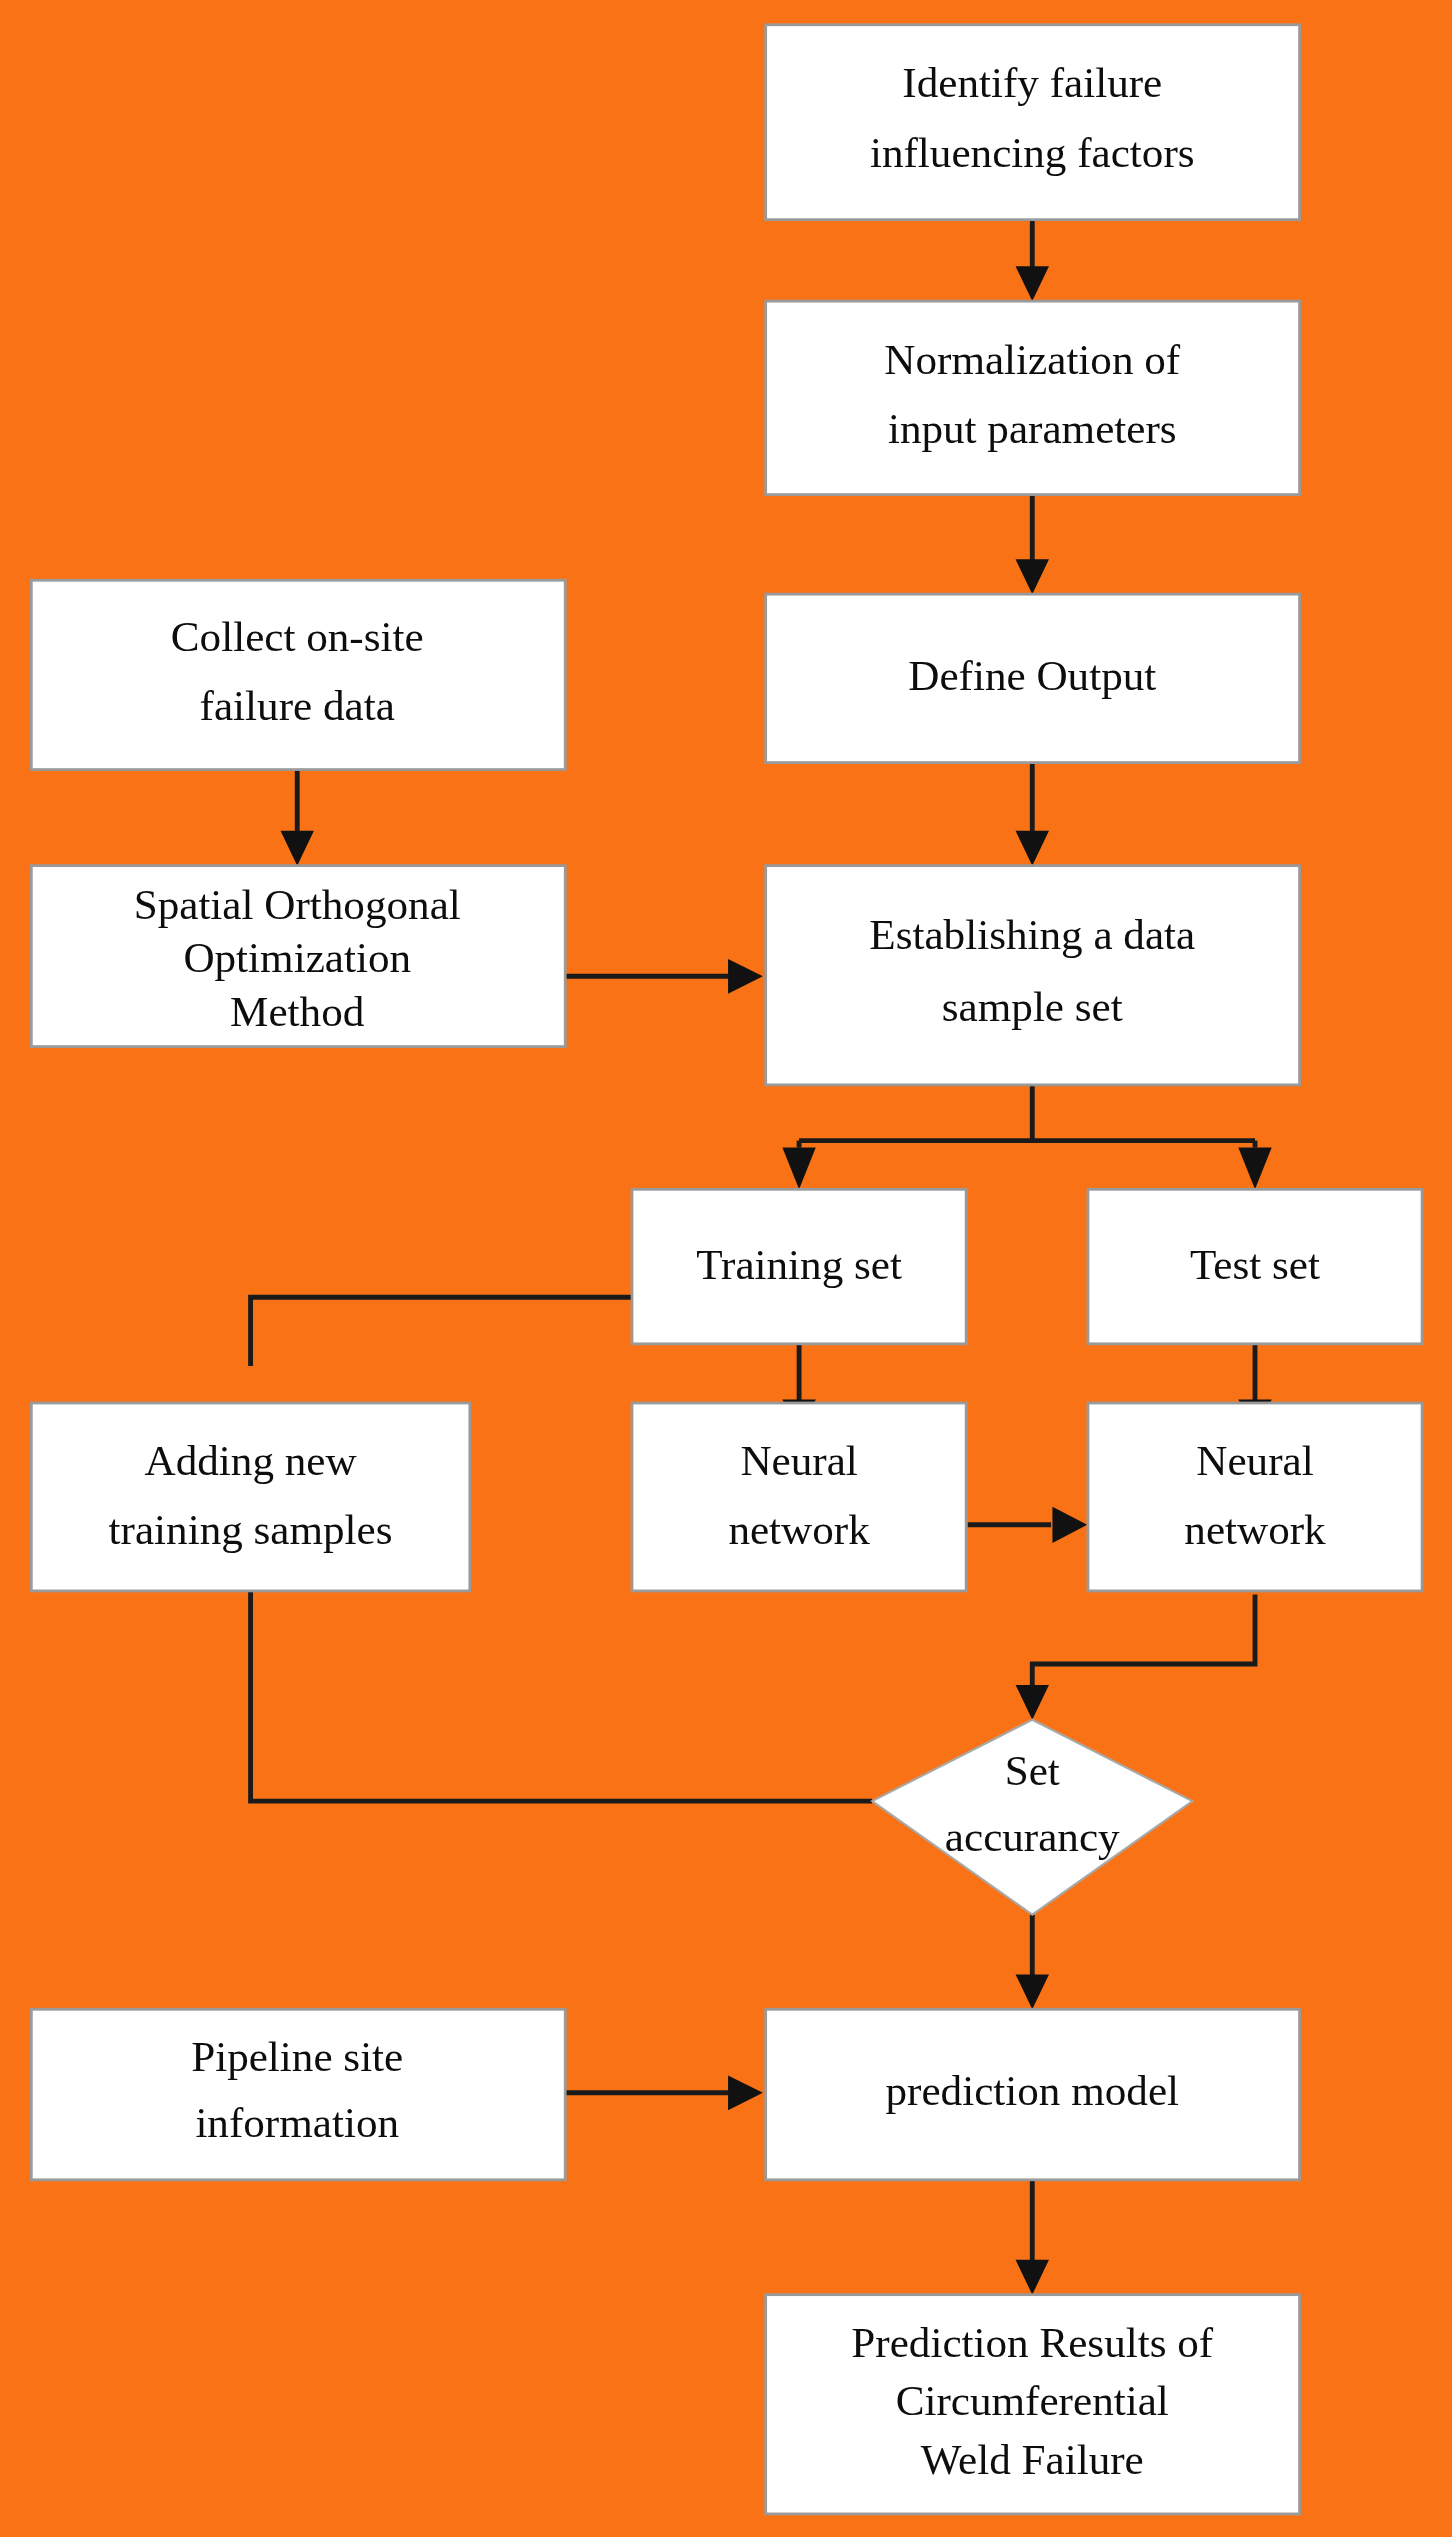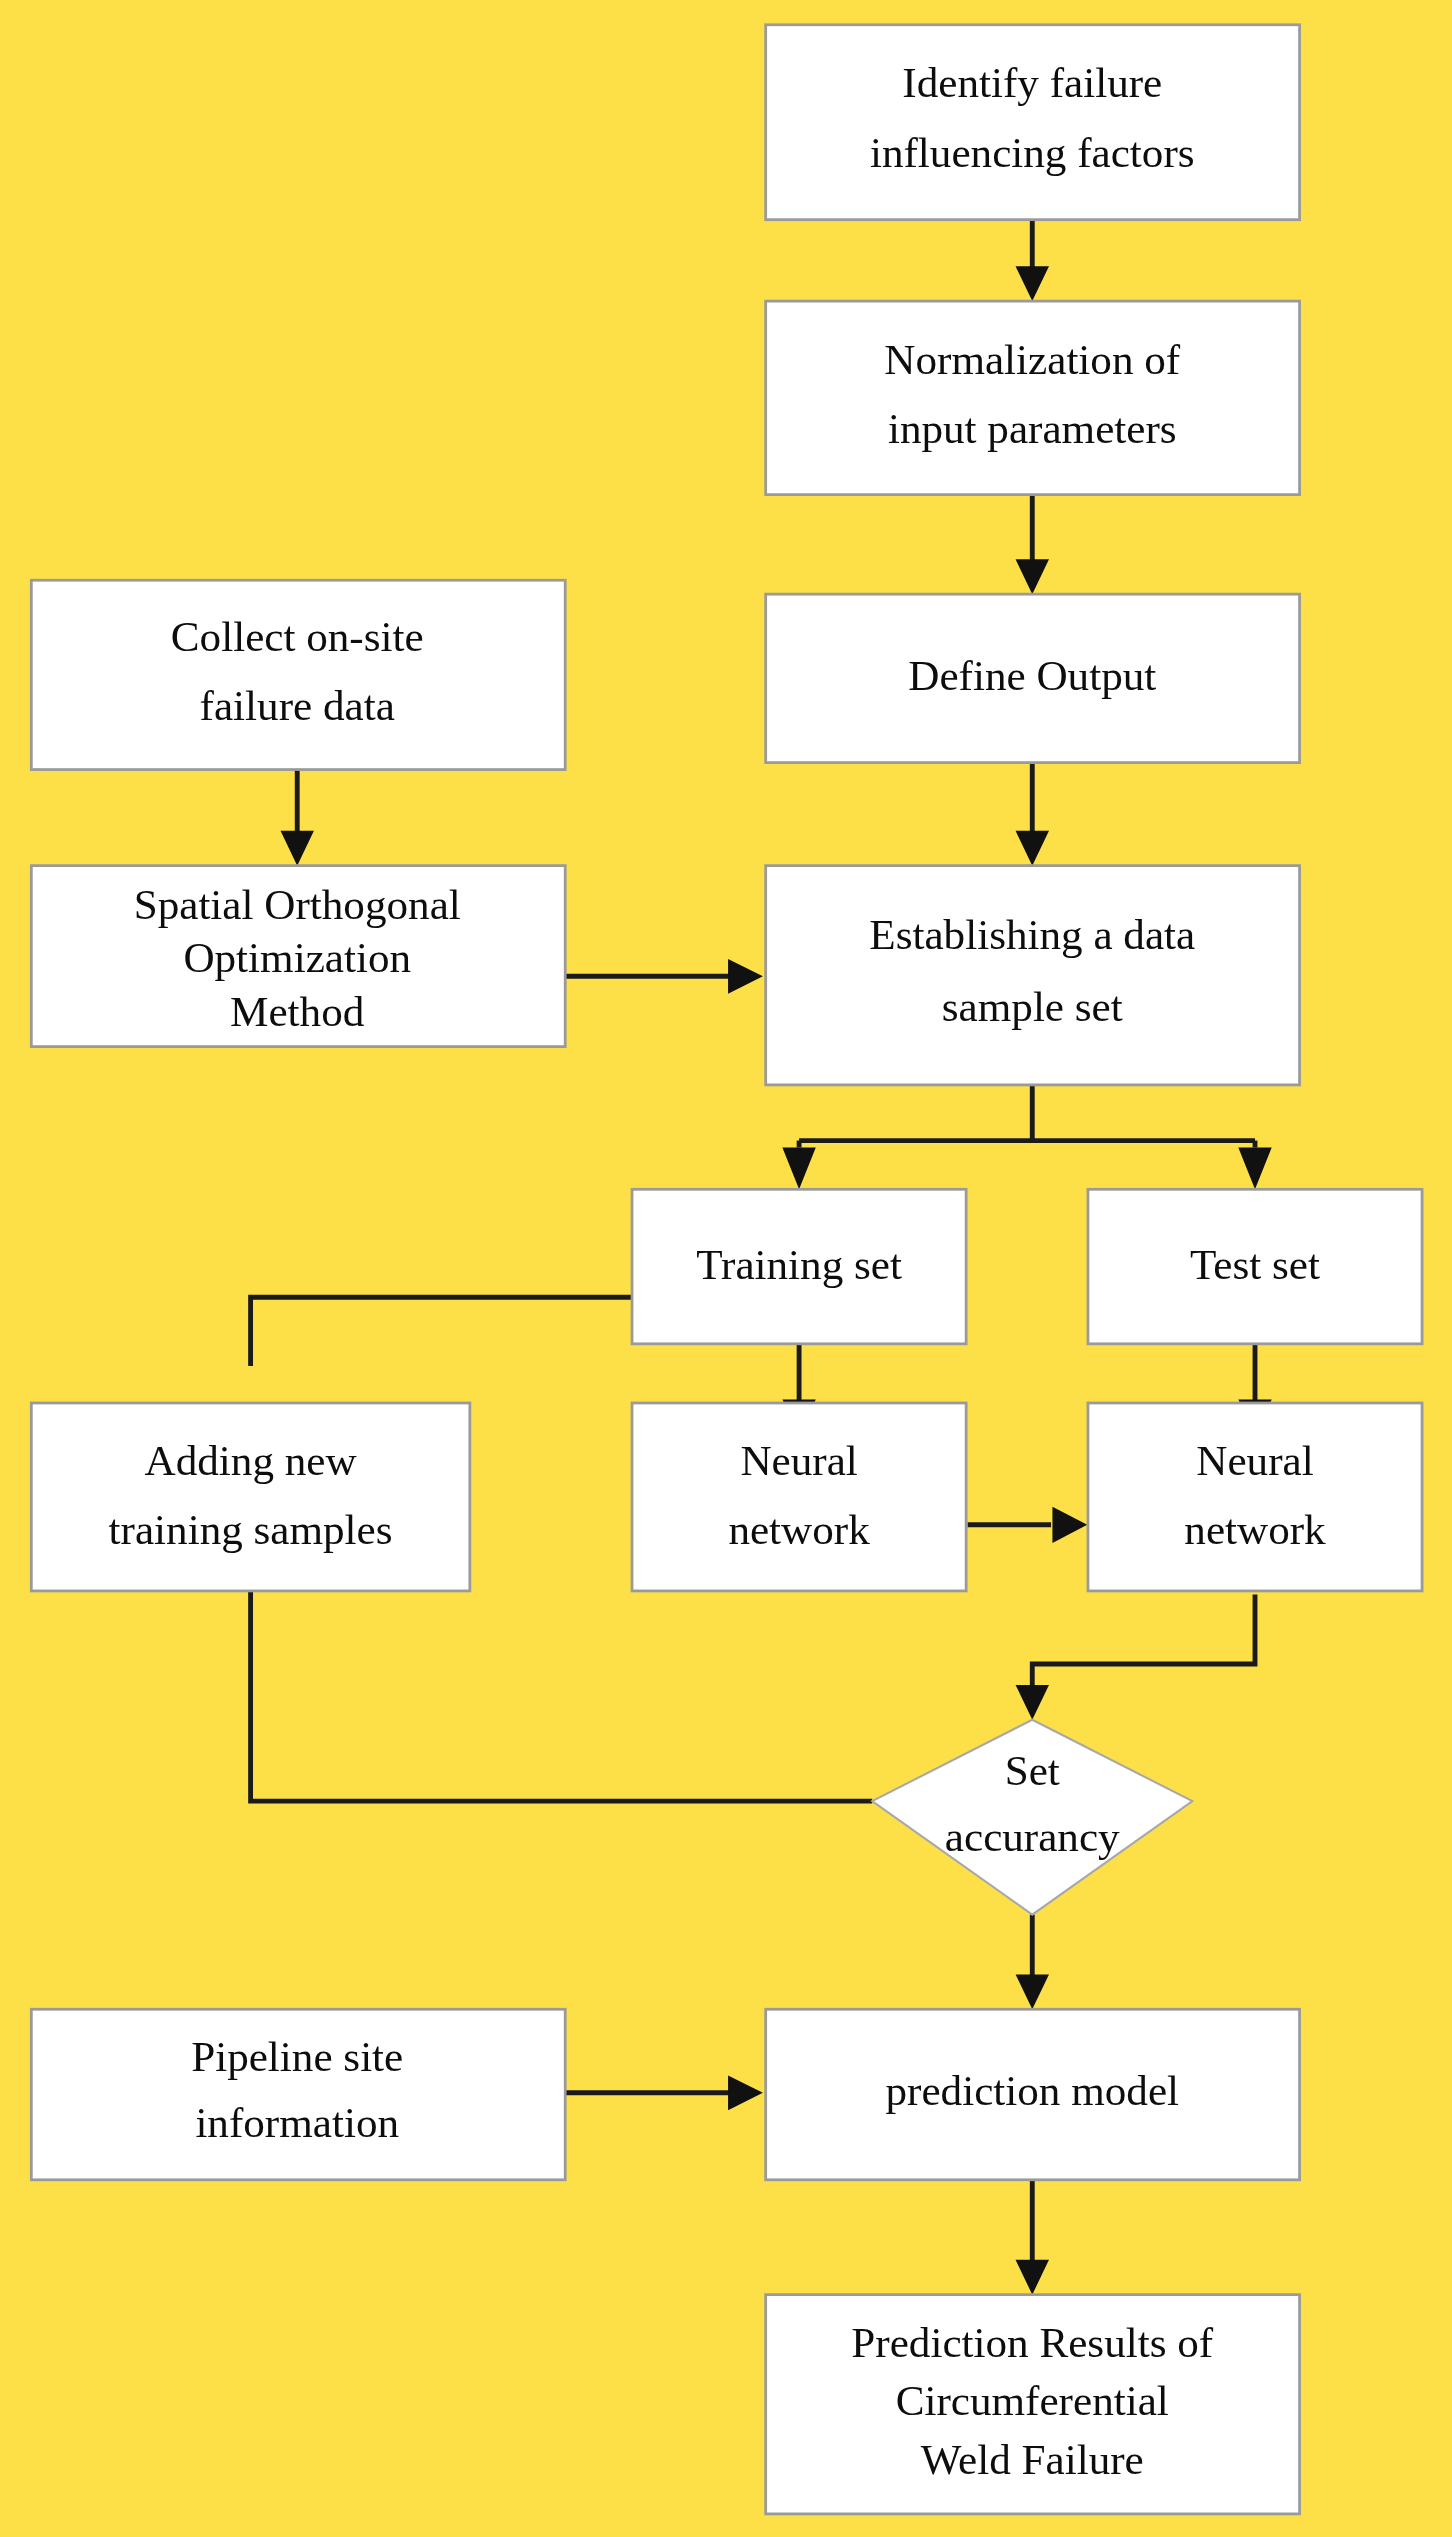--- a/index.html
+++ b/index.html
@@ -4,21 +4,21 @@
 <style>
   html, body {
     margin: 0;
     padding: 0;
     background: #ffffff;
   }
   #page {
     position: relative;
     width: 1452px;
     height: 2538px;
-    background: #fde047;
+    background: #f97316;
     overflow: hidden;
     font-family: "Liberation Serif", "DejaVu Serif", serif;
   }
   #flow-svg {
     position: absolute;
     left: 0;
     top: 0;
     width: 1452px;
     height: 2538px;
   }

